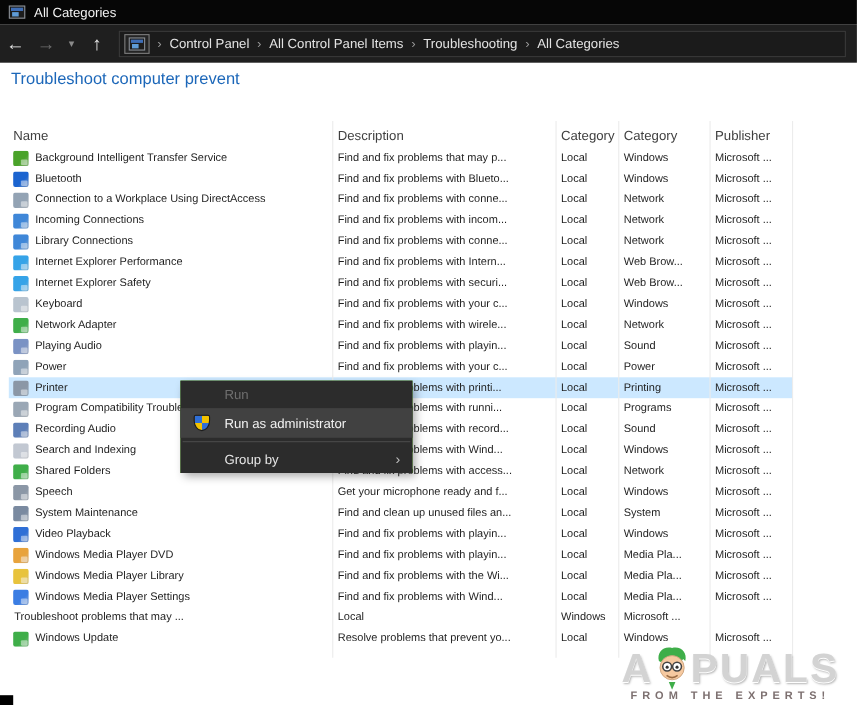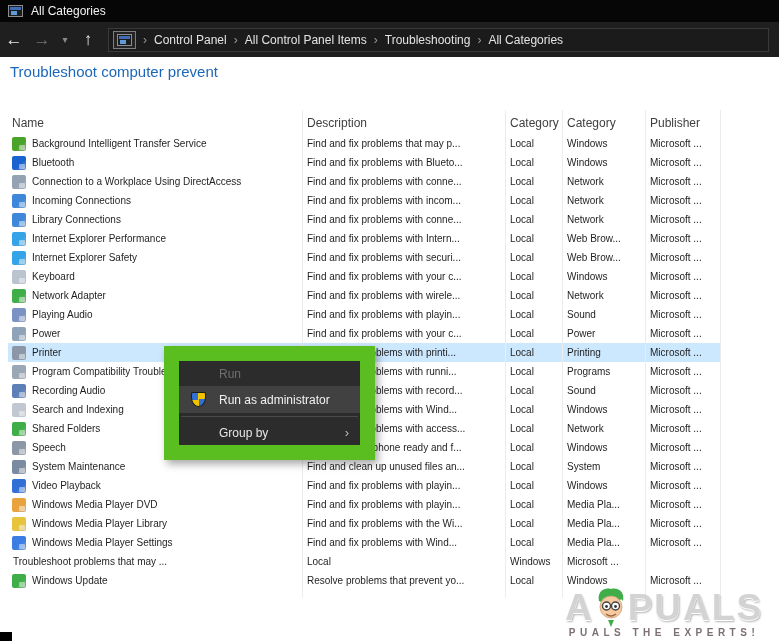--- a/index.html
+++ b/index.html
@@ -42,21 +42,21 @@
   .row.selected { background:#cce8ff; }
   .cell { padding-left:5px; overflow:hidden; white-space:nowrap; }
   .name-cell { display:flex; align-items:center; gap:6px; padding-left:4px; overflow:hidden; white-space:nowrap; }
   .row-icon { width:14px; height:14px; border-radius:2px; flex:0 0 auto; position:relative; }
   .row-icon::after { content:""; position:absolute; right:1px; bottom:1px; width:6px; height:5px;
                      background:rgba(255,255,255,.45); border-radius:1px; }
   .col-sep { position:absolute; top:-2px; width:1px; height:488px; background:#ececec; }
 
   
   .menu-wrap { position:absolute; left:164px; top:346px; width:211px; background:#5bbe20;
-               padding:15px; box-shadow:3px 4px 8px rgba(0,0,0,.35); z-index:20; }
+               padding:0; box-shadow:3px 4px 8px rgba(0,0,0,.35); z-index:20; }
   .menu { background:#2c2c2c; width:100%; }
   .menu-item { height:25px; display:flex; align-items:center; color:#e6e6e6; font-size:12px;
                position:relative; padding-left:40px; }
   .menu-item.disabled { color:#6f6f6f; }
   .menu-item.hovered { background:#414141; height:27px; color:#f2f2f2; }
   .menu-sep { height:1px; background:#4a4a4a; margin:3px 2px; }
   .menu-arrow { position:absolute; right:11px; color:#bdbdbd; font-size:13px; }
   .uac-shield { position:absolute; left:12px; width:15px; height:15px;
                 border-radius:2px 2px 50% 50% / 2px 2px 65% 65%;
                 background:conic-gradient(#f2c200 0 25%, #2f6fd6 0 50%, #f2c200 0 75%, #2f6fd6 0 100%);
@@ -384,17 +384,17 @@
         <circle cx="16" cy="20" r="11" fill="#f6c9a0" stroke="#caa07a" stroke-width="0.8"></circle>
         <circle cx="11.5" cy="19" r="4" fill="#fff" stroke="#444" stroke-width="1.4"></circle>
         <circle cx="20.5" cy="19" r="4" fill="#fff" stroke="#444" stroke-width="1.4"></circle>
         <circle cx="11.5" cy="19.5" r="1.4" fill="#333"></circle>
         <circle cx="20.5" cy="19.5" r="1.4" fill="#333"></circle>
         <path d="M11 27 Q16 31 21 27" stroke="#9a6b43" stroke-width="1.4" fill="none"></path>
         <path d="M13 33 L16 40 L19 33 Z" fill="#3fae49"></path>
       </svg>
       <span class="brand-seg">PUALS</span>
     </div>
-    <div class="tagline">PUALS THE EXPERTS!</div>
+    <div class="tagline">FROM THE EXPERTS!</div>
   </div>
 
   <div class="corner-artifact"></div>
 </div>
 
 </body></html>

